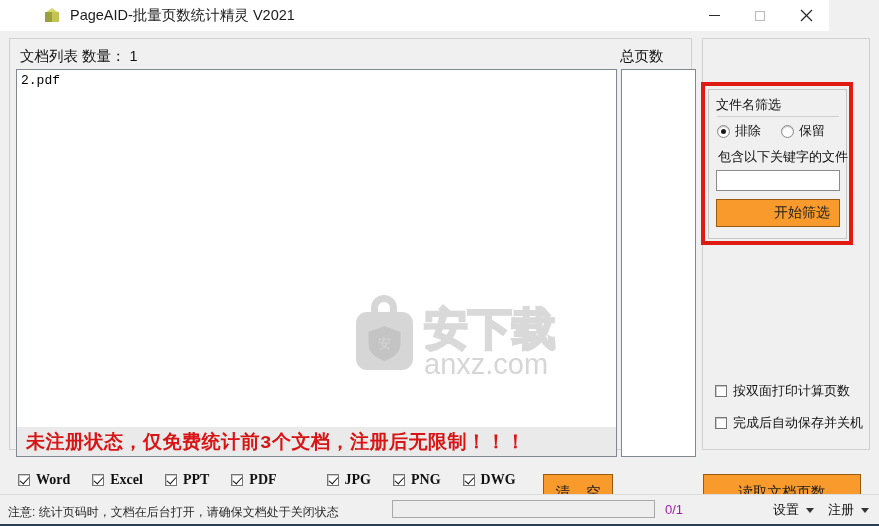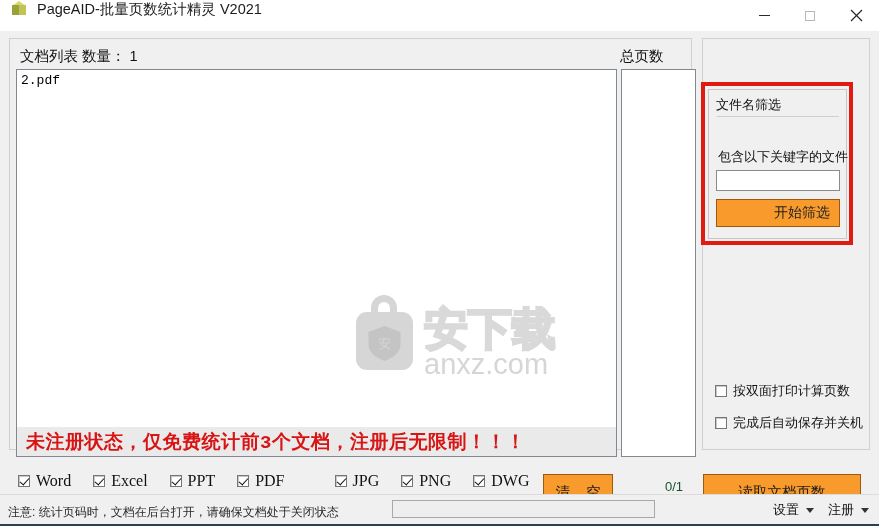--- a/index.html
+++ b/index.html
@@ -21,25 +21,26 @@
     width: 879px;
     height: 526px;
     background: #f0f0f0;
     box-sizing: border-box;
   }
 
   
   .titlebar {
     position: absolute;
     left: 0; top: 0;
-    width: 879px; height: 31px;
+    width: 796px; height: 31px;
     background: #ffffff;
     border-bottom: 1px solid #e8e8e8;
     display: flex;
-    align-items: flex-start;
+    align-items: center;
+    padding-left: 33px;
   }
   .app-icon {
     position: relative;
     width: 17px; height: 17px;
     margin-left: 11px;
     flex: none;
   }
   .app-icon .cube-top {
     position: absolute; left: 1px; top: 1px;
     width: 0; height: 0;
@@ -331,21 +332,22 @@
 
   
   .format-row {
     position: absolute;
     left: 18px; top: 441px;
     display: flex;
     align-items: center;
   }
   .format-row .chk {
     font-family: "Liberation Serif", serif;
-    font-size: 16px;
+    font-size: 14px;
+    font-weight: bold;
   }
   .fmt-gap-sm { width: 22px; }
   .fmt-gap-lg { width: 50px; }
 
   .subfolder-row {
     position: absolute;
     left: 18px; top: 466px;
   }
   .subfolder-row .chk { font-size: 13px; }
 
@@ -387,23 +389,23 @@
   .progress {
     position: absolute;
     left: 392px; top: 500px;
     width: 263px; height: 18px;
     background: #eeeeee;
     border: 1px solid #a8a8a8;
     box-sizing: border-box;
   }
   .progress-count {
     position: absolute;
-    left: 665px; top: 479px;
-    font-size: 13px;
-    color: #14532d;
+    left: 665px; top: 502px;
+    font-size: 13px;
+    color: #a21caf;
   }
   .status-menu {
     position: absolute;
     right: 10px; top: 501px;
     display: flex;
     align-items: center;
     font-size: 13px;
     color: #111;
   }
   .status-menu .mi {
@@ -481,20 +483,30 @@
     </div>
 
     <div class="right-frame"></div>
 
     <div class="red-box"></div>
 
     <div class="filter-group">
       <div class="filter-rule"></div>
       <div class="filter-title">文件名筛选</div>
 
+      <div class="radio-row">
+        <div class="radio on">
+          <span class="dot"></span>
+          <span>排除</span>
+        </div>
+        <div class="radio">
+          <span class="dot"></span>
+          <span>保留</span>
+        </div>
+      </div>
 
       <div class="keyword-label">包含以下关键字的文件</div>
 
       <div class="keyword-input">
         <input type="text" value="" style="">
       </div>
 
       <div class="start-filter-btn">开始筛选</div>
     </div>
 

